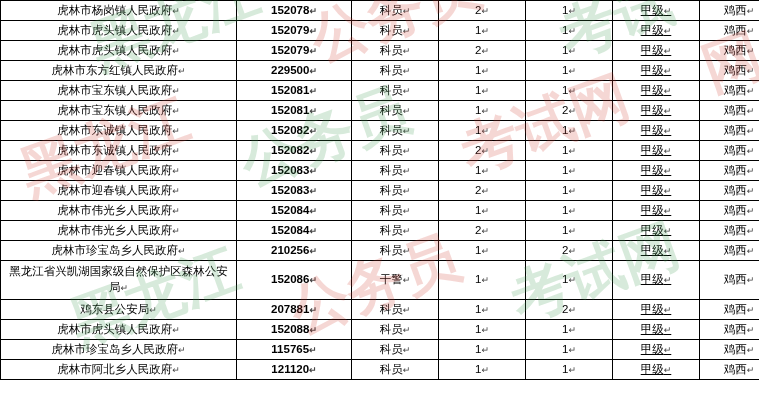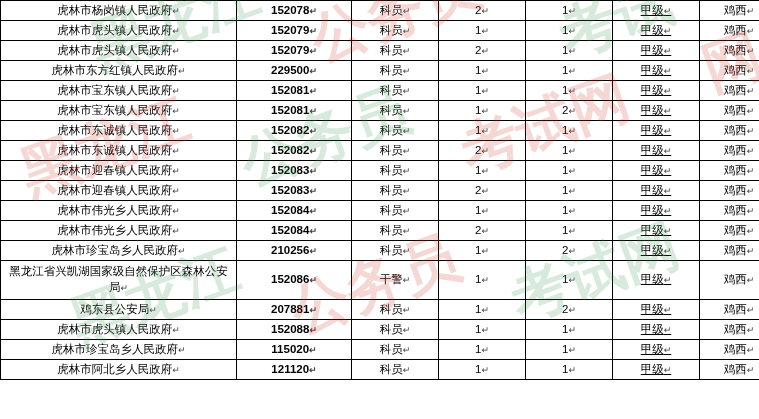--- a/index.html
+++ b/index.html
@@ -229,21 +229,21 @@
         <td class="c-org w-org"><span>虎林市虎头镇人民政府</span><span class="cjk-mark">↵</span></td>
         <td class="c-code w-code"><span>152088</span><span class="cjk-mark">↵</span></td>
         <td class="c-post w-post"><span>科员</span><span class="cjk-mark">↵</span></td>
         <td class="c-a w-a"><span>1</span><span class="cjk-mark">↵</span></td>
         <td class="c-b w-b"><span>1</span><span class="cjk-mark">↵</span></td>
         <td class="c-level w-level"><span>甲级</span><span class="cjk-mark">↵</span></td>
         <td class="c-city w-city"><span>鸡西</span><span class="cjk-mark">↵</span></td>
       </tr>
       <tr>
         <td class="c-org w-org"><span>虎林市珍宝岛乡人民政府</span><span class="cjk-mark">↵</span></td>
-        <td class="c-code w-code"><span>115020</span><span class="cjk-mark">↵</span></td>
+        <td class="c-code w-code"><span>115765</span><span class="cjk-mark">↵</span></td>
         <td class="c-post w-post"><span>科员</span><span class="cjk-mark">↵</span></td>
         <td class="c-a w-a"><span>1</span><span class="cjk-mark">↵</span></td>
         <td class="c-b w-b"><span>1</span><span class="cjk-mark">↵</span></td>
         <td class="c-level w-level"><span>甲级</span><span class="cjk-mark">↵</span></td>
         <td class="c-city w-city"><span>鸡西</span><span class="cjk-mark">↵</span></td>
       </tr>
       <tr>
         <td class="c-org w-org"><span>虎林市阿北乡人民政府</span><span class="cjk-mark">↵</span></td>
         <td class="c-code w-code"><span>121120</span><span class="cjk-mark">↵</span></td>
         <td class="c-post w-post"><span>科员</span><span class="cjk-mark">↵</span></td>

